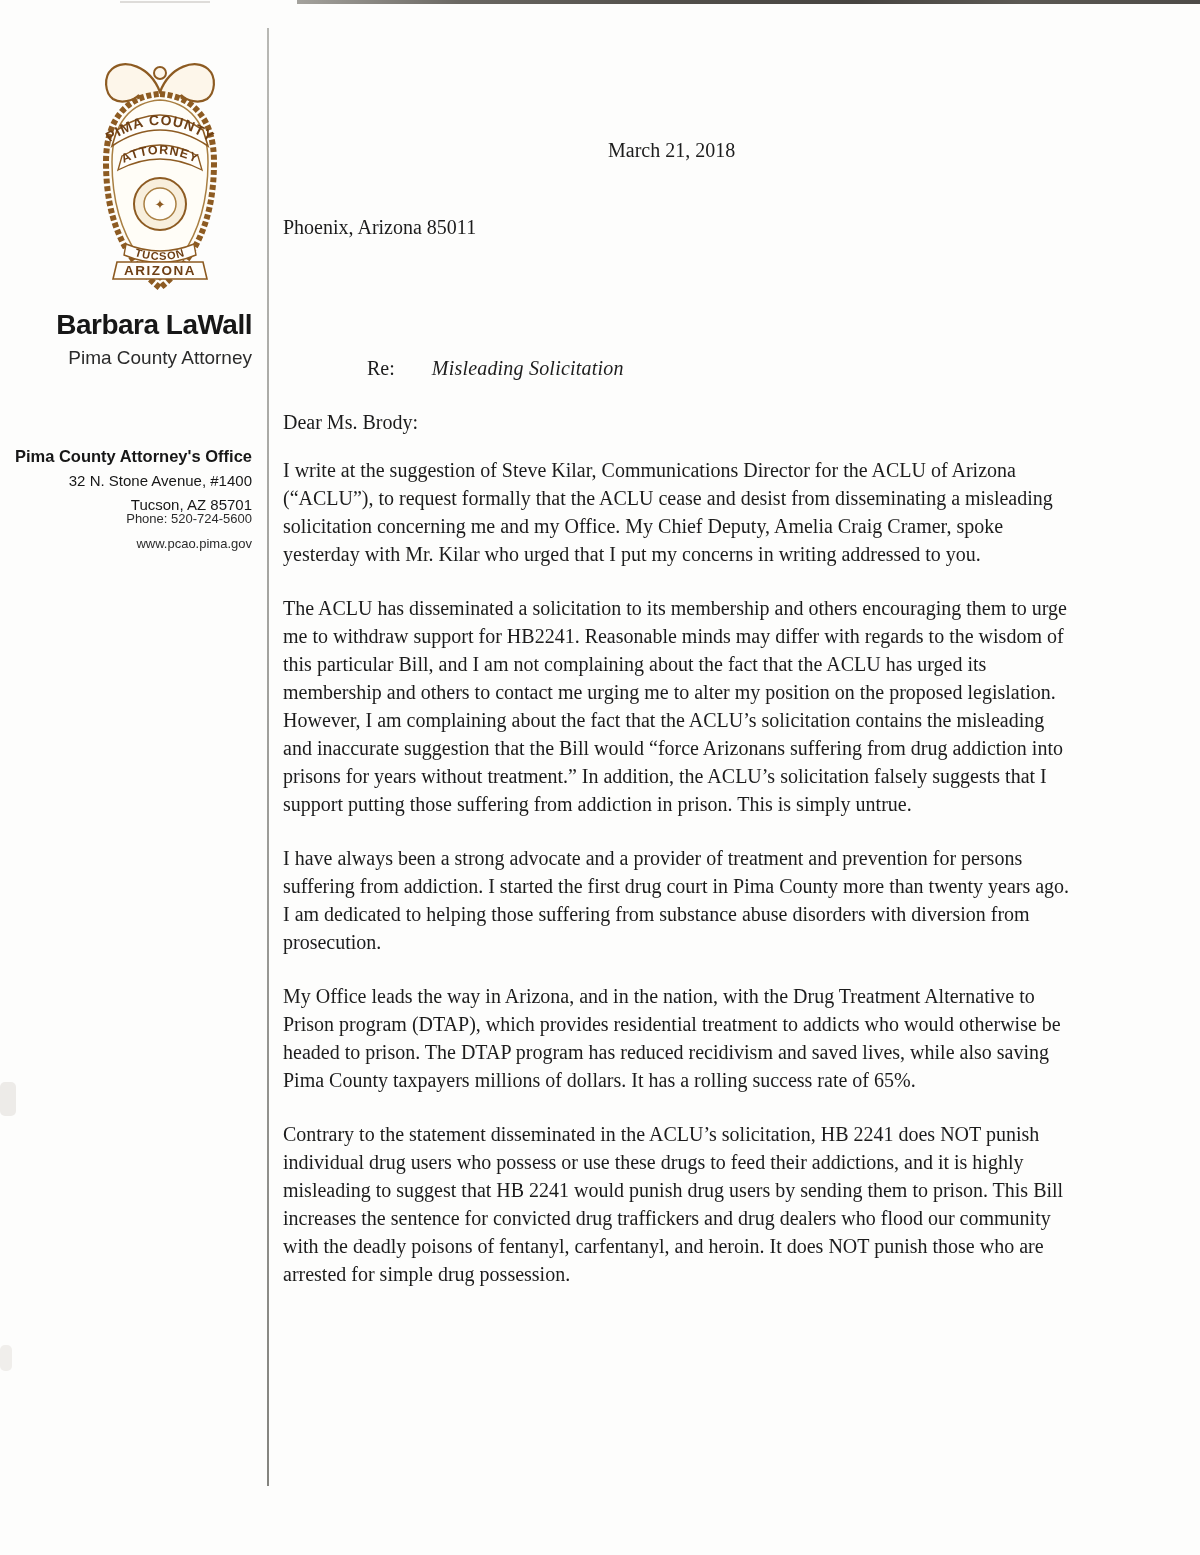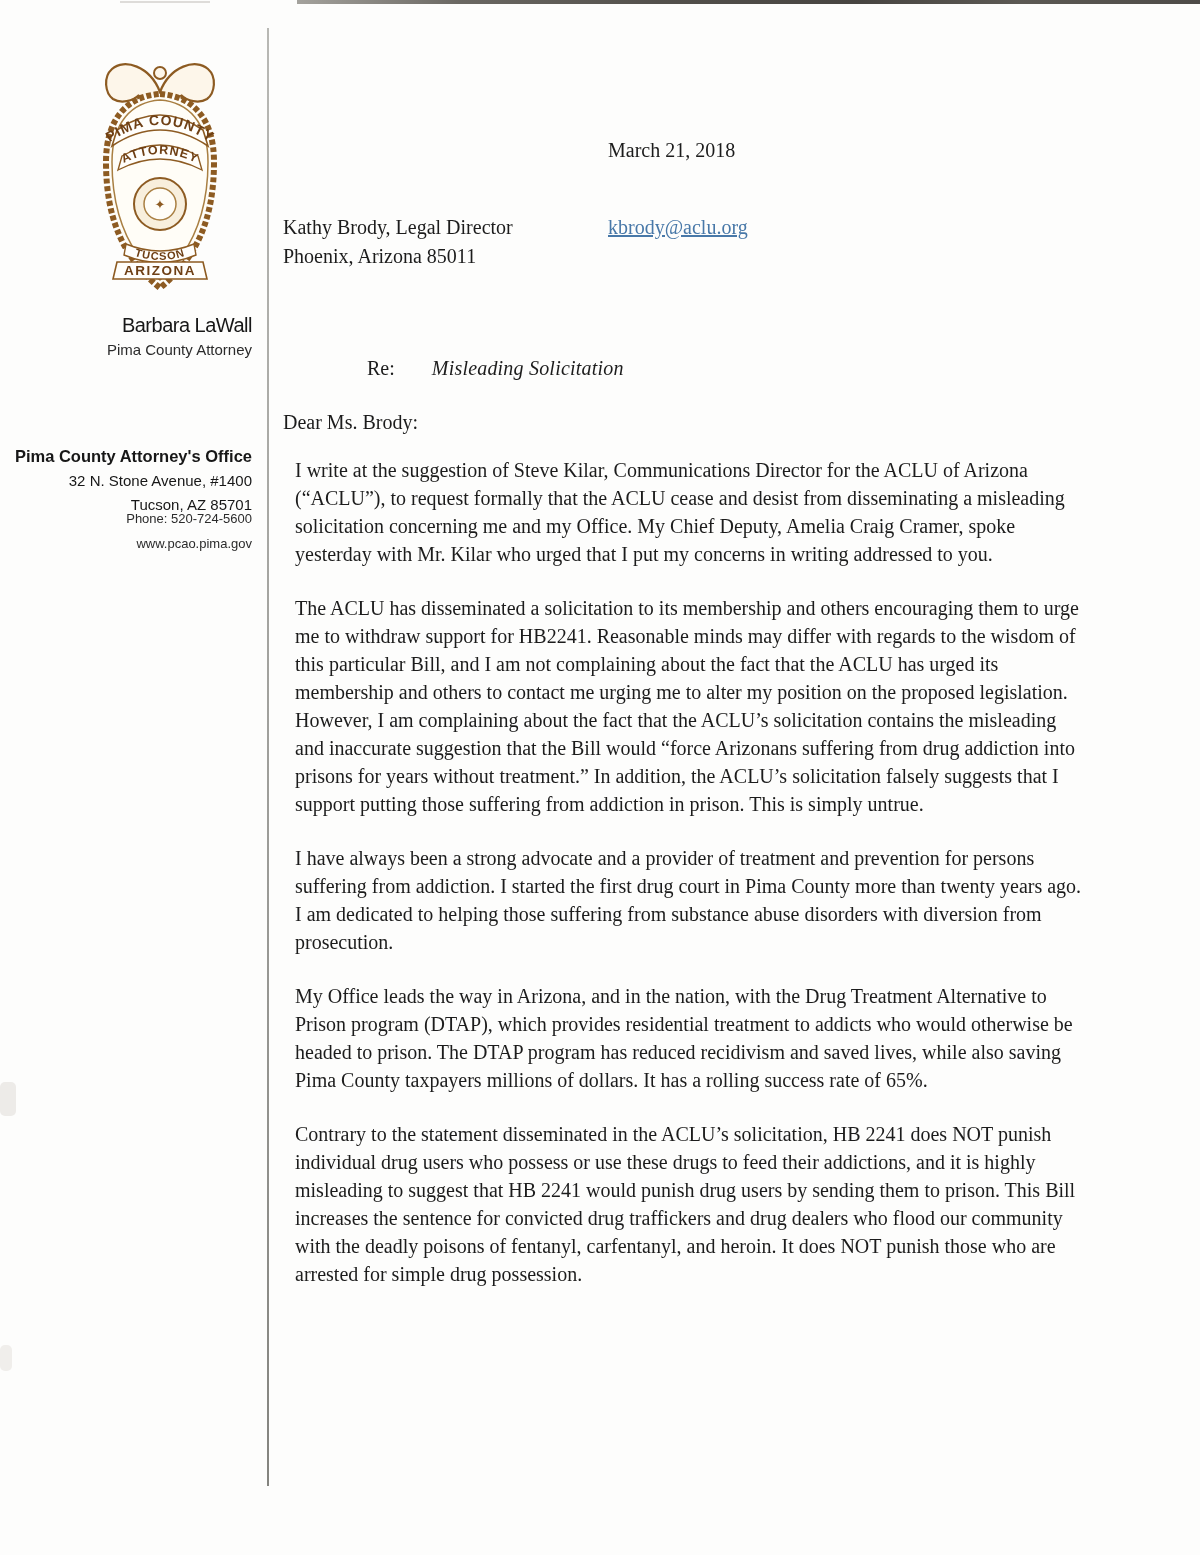--- a/index.html
+++ b/index.html
@@ -31,38 +31,38 @@
   .divider {
     position:absolute; left:267px; top:28px; width:2px; height:1458px;
     background:linear-gradient(180deg,#b8b8b4 0%,#9a9a96 60%,#84847f 100%);
   }
 
   
   .sidebar { position:absolute; left:0; top:0; width:254px; height:100%; }
   .badge-wrap { position:absolute; left:84px; top:56px; width:152px; height:242px; }
   .lh-text { position:absolute; right:2px; text-align:right; font-family:"Liberation Sans", sans-serif; color:#171717; }
   .lh-name-block { top:310px; width:250px; }
-  .lh-name { font-size:20px; font-weight:400; letter-spacing:-0.5px; line-height:30px; }
-  .lh-title { font-size:15px; margin-top:1px; color:#2b2b2b; }
+  .lh-name { font-size:28px; font-weight:700; letter-spacing:-0.5px; line-height:30px; }
+  .lh-title { font-size:19px; margin-top:7px; color:#2b2b2b; }
   .lh-office-block { top:403px; width:250px; font-size:15px; line-height:24px; }
   .lh-office { font-size:16.5px; font-weight:700; line-height:26px;margin-top:40px; }
   .lh-contact-block { top:506px; width:250px; font-size:13px; line-height:25px; color:#2b2b2b; }
 
   
   .main { position:absolute; left:283px; top:0; width:792px; font-size:20px; line-height:28px; }
   .date-line { position:absolute; left:325px; top:136px; white-space:nowrap; }
   .recipient { position:absolute; left:0; top:213px; line-height:29px; }
   .recipient-row1 { display:flex; align-items:baseline; }
   .recipient-name { display:inline-block; width:325px; }
   .email-link { text-decoration:underline; cursor:pointer; }
   .re-line { position:absolute; left:0; top:354px; }
   .re-label { display:inline-block; margin-left:84px; }
   .re-subject { font-style:italic; margin-left:32px; letter-spacing:0.2px; }
   .salutation { position:absolute; left:0; top:408px; }
-  .paras { position:absolute; left:12px; top:456px; width:100%; }
+  .paras { position:absolute; left:0; top:456px; width:100%; }
   .paras p { margin:0 0 26px 0; text-align:left; }
 
   
   .badge-banner-text { font-family:"Liberation Sans", sans-serif; font-weight:700; fill:#6e3f14; }
 </style>
 </head>
 <body>
 
 <div class="page">
 
@@ -126,24 +126,20 @@
       <div>Phone:  520-724-5600</div>
       <div>www.pcao.pima.gov</div>
     </div>
   </aside>
 
   <main class="main">
 
     <div class="date-line">March 21, 2018</div>
 
     <div class="recipient">
-      <div class="recipient-row1">
-        <span class="recipient-name">Kathy Brody, Legal Director</span>
-        <a class="email-link" style="color: rgb(72, 120, 168);">kbrody@aclu.org</a>
-      </div>
       <div>Phoenix, Arizona 85011</div>
     </div>
 
     <div class="re-line">
       <span class="re-label">Re:</span>
       <span class="re-subject">Misleading Solicitation</span>
     </div>
 
     <div class="salutation">Dear Ms. Brody:</div>
 

